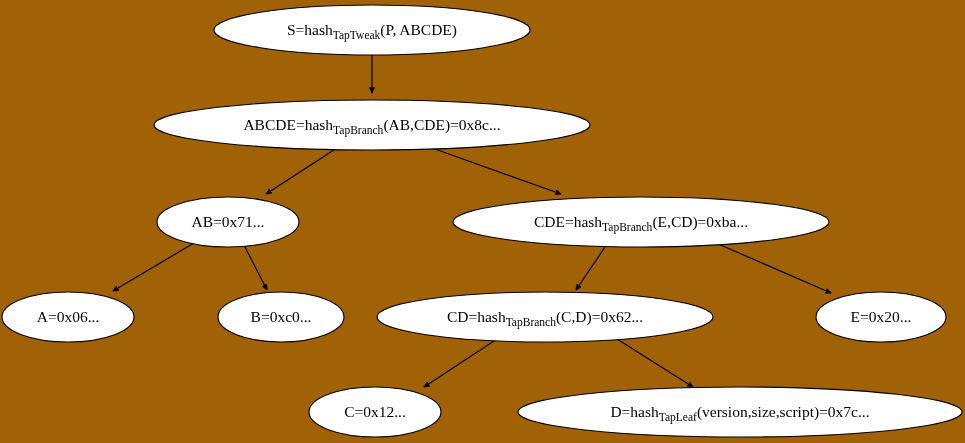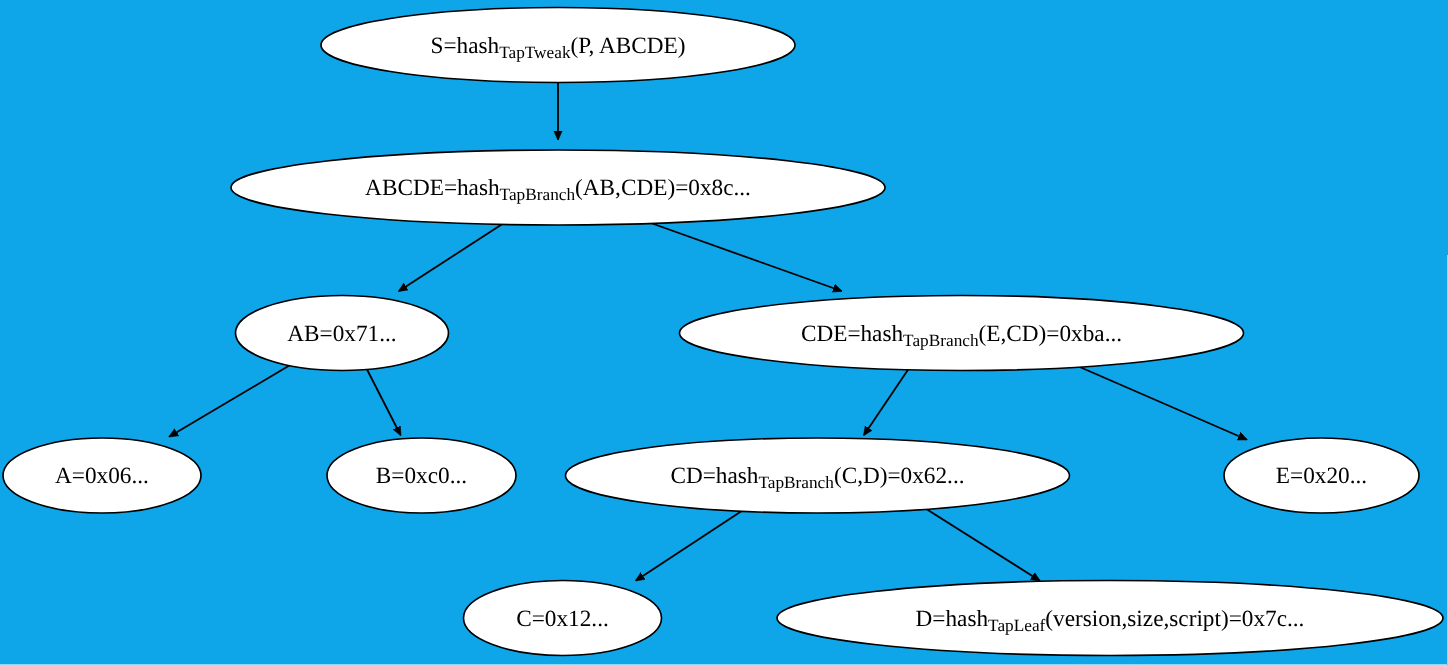--- a/index.html
+++ b/index.html
@@ -5,21 +5,21 @@
 <style>
   html, body {
     margin: 0;
     padding: 0;
     background: #ffffff;
   }
   #canvas {
     position: relative;
     width: 965px;
     height: 443px;
-    background: #0ea5e9;
+    background: #a16207;
     overflow: hidden;
     font-family: "Liberation Serif", "DejaVu Serif", serif;
   }
   svg.graph {
     position: absolute;
     top: 0;
     left: 0;
     width: 965px;
     height: 443px;
   }

